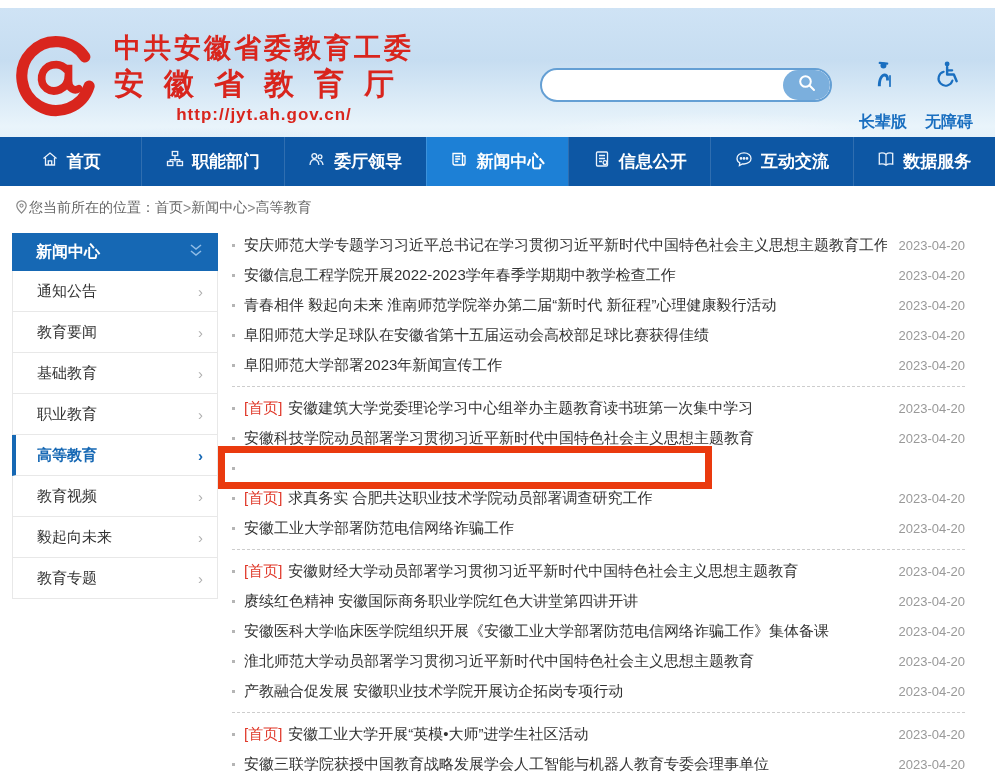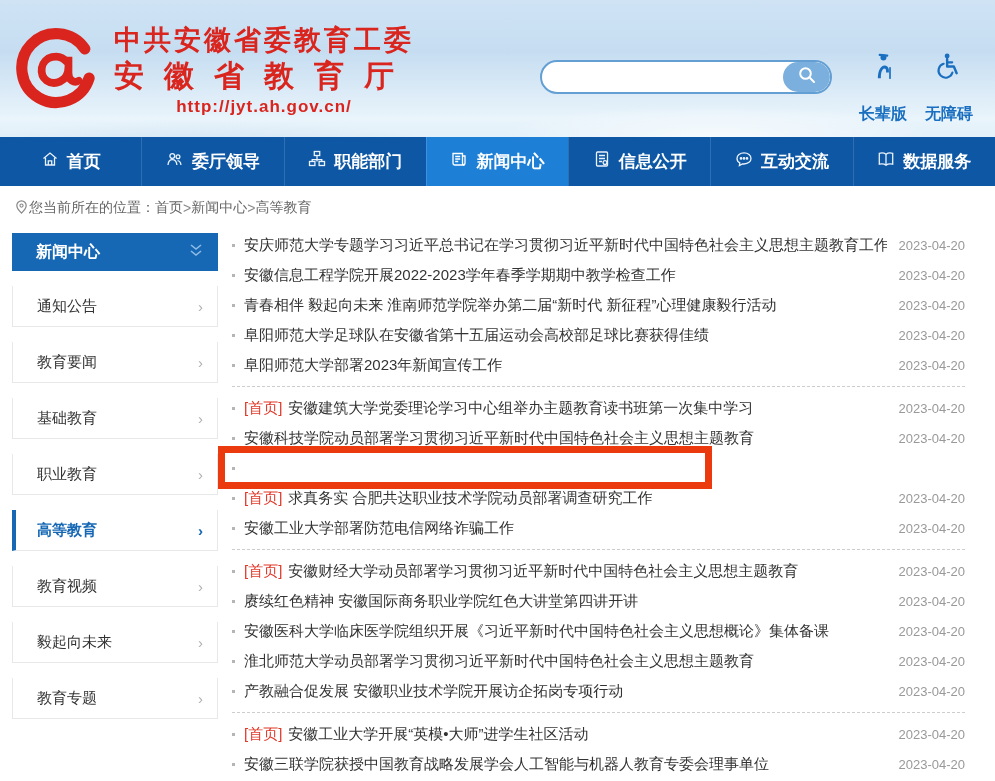--- a/index.html
+++ b/index.html
@@ -3,21 +3,21 @@
 <meta charset="utf-8">
 <style>
   * { box-sizing: border-box; margin: 0; padding: 0; }
   html,body { width: 995px; height: 781px; }
   body {
     position: relative; overflow: hidden; background: #fff;
     font-family: "Liberation Sans", "DejaVu Sans", sans-serif;
   }
   
   .header {
-    position: absolute; top: 0; left: 0; width: 995px; height: 174px;
+    position: absolute; top: 8px; left: 0; width: 995px; height: 174px;
     background: linear-gradient(180deg,#cfe3f5 0%,#c6ddf1 30%,#e9f4fb 68%,#d7e9f6 100%);
   }
   .header::before {
     content:""; position:absolute; inset:0;
     background:
       radial-gradient(ellipse 320px 55px at 72% 82%, rgba(255,255,255,.75), transparent 70%),
       radial-gradient(ellipse 420px 65px at 20% 95%, rgba(166,199,227,.45), transparent 70%),
       radial-gradient(ellipse 260px 45px at 48% 100%, rgba(166,199,227,.4), transparent 70%);
   }
   .logo-wrap { position: absolute; left: 16px; top: 24px; display: flex; align-items: flex-start; }
@@ -59,21 +59,21 @@
   .bc-sep { color: #888; }
   
   .sidebar { position: absolute; left: 12px; top: 233px; width: 206px; }
   .side-head {
     height: 38px; background: #1668b4; color: #fff; font-weight: bold; font-size: 16px;
     display: flex; align-items: center; justify-content: space-between; padding: 0 14px 0 24px;
   }
   .side-item {
     height: 41px; background: #fff; border: 1px solid #e8e8e8; border-top: none;
     display: flex; align-items: center; justify-content: space-between;
-    padding: 0 14px 0 24px; font-size: 15px; color: #333; cursor: pointer; margin-top: 15px;
+    padding: 0 14px 0 24px; font-size: 15px; color: #333; cursor: pointer;
   }
   .side-item .chev { color: #b0b0b0; font-size: 15px; }
   .side-item.active { color: #1668b4; font-weight: bold; border-left: 4px solid #1668b4; padding-left: 21px; }
   .side-item.active .chev { color: #1668b4; }
   
   .news { position: absolute; left: 232px; top: 230px; width: 733px; }
   .group + .group { border-top: 1px dashed #cdcdcd; margin-top: 6px; padding-top: 6px; }
   .row { height: 30px; display: flex; align-items: center; position: relative; }
   .bullet { width: 3px; height: 3px; background: #b5b5b5; margin-right: 9px; flex: none; }
   .title {
@@ -146,34 +146,34 @@
 
 <div class="nav">
   <div class="nav-item">
     <span><svg width="18" height="18" viewBox="0 0 18 18" fill="none" stroke="#eaf2fb" stroke-width="1.3">
           <path d="M2.5 8.5 9 3l6.5 5.5M4.5 7.8V15h9V7.8M7.3 15v-4.2h3.4V15"></path>
         </svg></span>
     <span>首页</span>
   </div>
   <div class="nav-item">
     <span><svg width="18" height="18" viewBox="0 0 18 18" fill="none" stroke="#eaf2fb" stroke-width="1.3">
-          <circle cx="6.3" cy="6" r="2.4"></circle>
-          <circle cx="12" cy="6.8" r="1.9"></circle>
-          <path d="M2 15c.3-3.5 2-5.3 4.3-5.3S10.6 11.5 10.9 15M11.5 10.7c1.8.2 3.1 1.6 3.5 4.3"></path>
-        </svg></span>
-    <span>委厅领导</span>
-  </div>
-  <div class="nav-item">
-    <span><svg width="18" height="18" viewBox="0 0 18 18" fill="none" stroke="#eaf2fb" stroke-width="1.3">
           <rect x="6.3" y="1.5" width="5.4" height="4"></rect>
           <rect x="1.5" y="11.5" width="5.4" height="4"></rect>
           <rect x="11.1" y="11.5" width="5.4" height="4"></rect>
           <path d="M9 5.5v3M4.2 11.5V9.7h9.6v1.8M9 8.5v3"></path>
         </svg></span>
     <span>职能部门</span>
+  </div>
+  <div class="nav-item">
+    <span><svg width="18" height="18" viewBox="0 0 18 18" fill="none" stroke="#eaf2fb" stroke-width="1.3">
+          <circle cx="6.3" cy="6" r="2.4"></circle>
+          <circle cx="12" cy="6.8" r="1.9"></circle>
+          <path d="M2 15c.3-3.5 2-5.3 4.3-5.3S10.6 11.5 10.9 15M11.5 10.7c1.8.2 3.1 1.6 3.5 4.3"></path>
+        </svg></span>
+    <span>委厅领导</span>
   </div>
   <div class="nav-item active">
     <span><svg width="18" height="18" viewBox="0 0 18 18" fill="none" stroke="#fff" stroke-width="1.3">
           <path d="M3 3.5h9.5V13a2 2 0 0 0 2 2H5a2 2 0 0 1-2-2z"></path>
           <path d="M12.5 6H15v7a2 2 0 0 1-2 2"></path>
           <path d="M5.2 6.5h5M5.2 9h5M5.2 11.5h3"></path>
         </svg></span>
     <span>新闻中心</span>
   </div>
   <div class="nav-item">
@@ -358,21 +358,21 @@
     <a class="title">
 
       <span class="ttl">赓续红色精神 安徽国际商务职业学院红色大讲堂第四讲开讲</span>
     </a>
     <span class="date">2023-04-20</span>
   </div>
       <div class="row">
     <span class="bullet"></span>
     <a class="title">
 
-      <span class="ttl">安徽医科大学临床医学院组织开展《习近平新时代中国特色社会主义思想概论》集体备课</span>
+      <span class="ttl">安徽医科大学临床医学院组织开展《安徽工业大学部署防范电信网络诈骗工作》集体备课</span>
     </a>
     <span class="date">2023-04-20</span>
   </div>
       <div class="row">
     <span class="bullet"></span>
     <a class="title">
 
       <span class="ttl">淮北师范大学动员部署学习贯彻习近平新时代中国特色社会主义思想主题教育</span>
     </a>
     <span class="date">2023-04-20</span>

